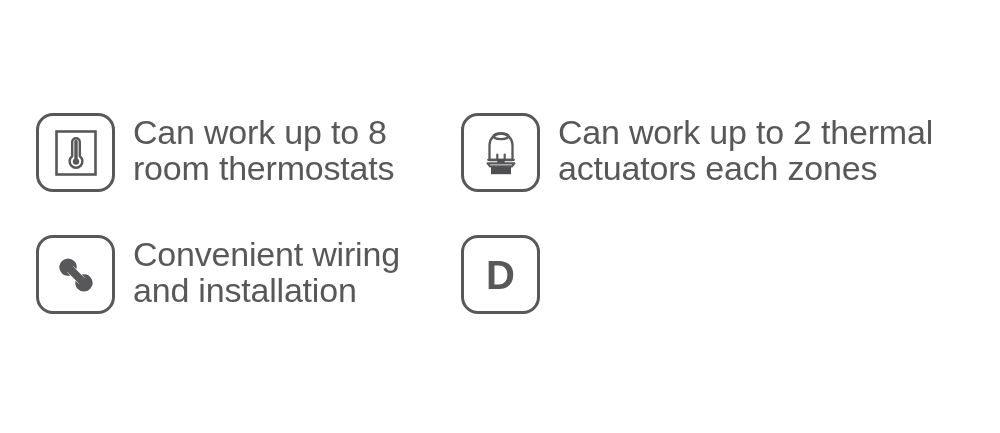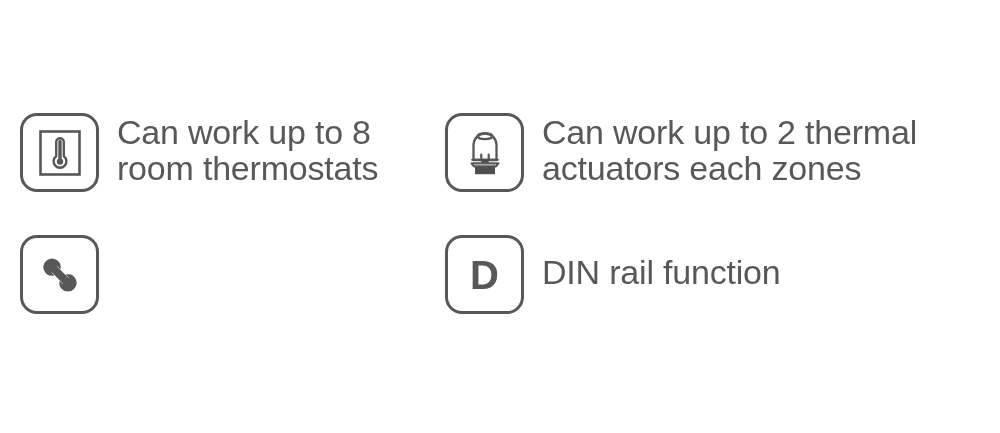--- a/index.html
+++ b/index.html
@@ -18,21 +18,21 @@
     position: absolute;
     left: 0;
     top: 0;
     width: 892px;
     height: 433px;
     display: grid;
     grid-template-columns: 425px 543px;
     grid-template-rows: 122px 122px;
     align-content: start;
     padding-top: 108px;
-    padding-left: 20px;
+    padding-left: 36px;
     box-sizing: border-box;
   }
 
   .feature-item {
     display: flex;
     align-items: flex-start;
     gap: 18px;
   }
 
   .icon-box {
@@ -122,22 +122,23 @@
         <g transform="rotate(-45 24 24)">
 
           <rect x="20" y="12" width="8" height="24" fill="#58585a"></rect>
 
           <path d="M24 4.2 a8.6 8.6 0 0 1 8.6 8.6 a8.6 8.6 0 0 1 -4.3 7.45 l0 -4.0 a4.9 4.9 0 0 0 -8.6 0 l0 4.0 A8.6 8.6 0 0 1 24 4.2 Z" fill="#58585a"></path>
 
           <path d="M24 43.8 a8.6 8.6 0 0 1 -8.6 -8.6 a8.6 8.6 0 0 1 4.3 -7.45 l0 4.0 a4.9 4.9 0 0 0 8.6 0 l0 -4.0 A8.6 8.6 0 0 1 24 43.8 Z" fill="#58585a"></path>
         </g>
       </svg>
     </div>
+    <div class="feature-label">Convenient wiring
+and installation</div>
   </div>
 
   <div class="feature-item single-line">
     <div class="icon-box">
       <span class="icon-letter">D</span>
     </div>
-    <div class="feature-label">DIN rail function</div>
   </div>
 
 </div>
 
 </body></html>

